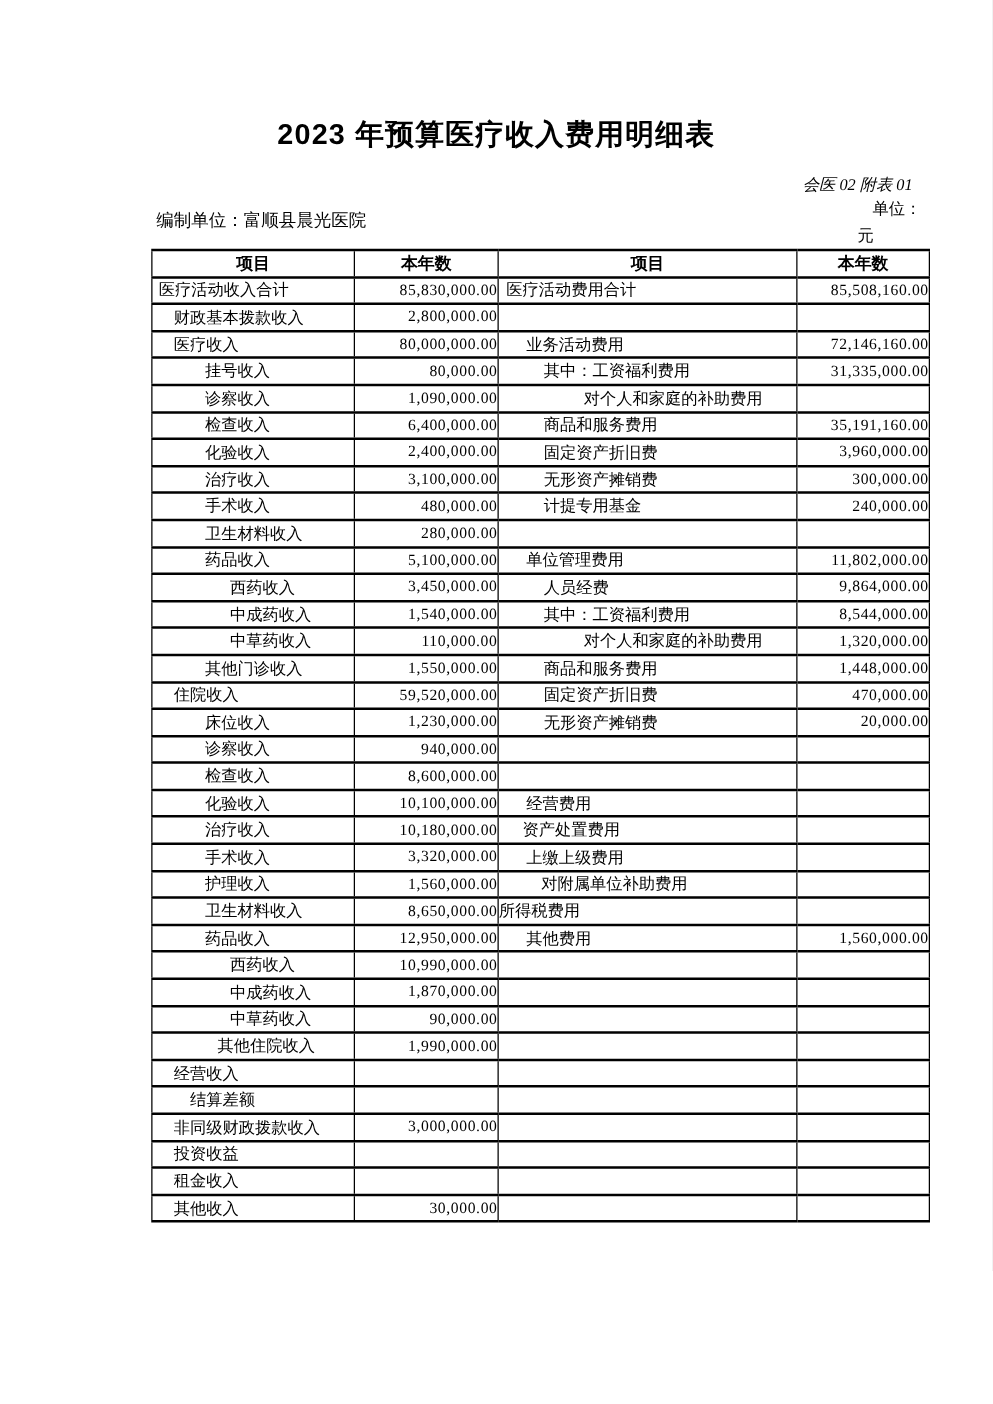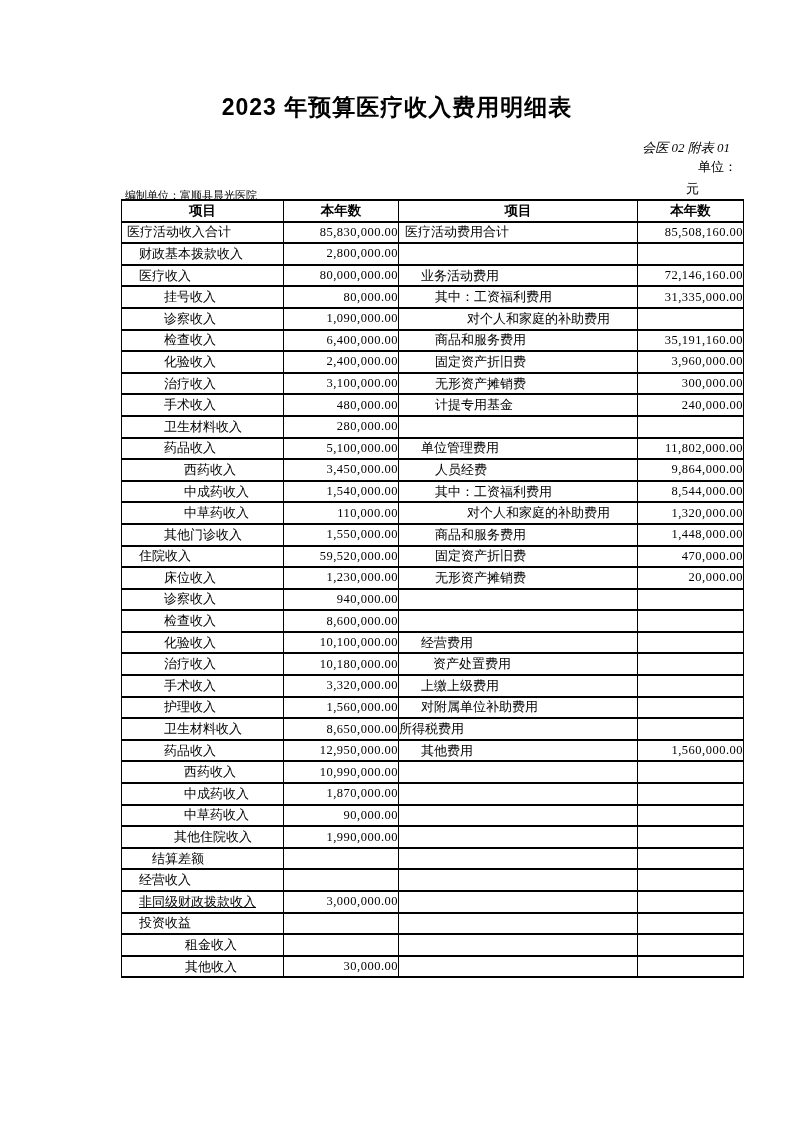--- a/index.html
+++ b/index.html
@@ -22,22 +22,22 @@
   .doc-no{
     position:absolute;top:139px;right:64px;
     font-size:13px;
     font-style:italic;
   }
   .unit-label{
     position:absolute;top:158px;right:57px;
     font-size:13px;
   }
   .prepared-by{
-    position:absolute;top:188px;left:125px;
-    font-size:11px;
+    position:absolute;top:168px;left:125px;
+    font-size:14px;
   }
   .unit-value{
     position:absolute;top:180px;right:95px;
     font-size:13px;
   }
   table.budget{
     position:absolute;top:199px;left:121px;
     width:622px;
     border-collapse:collapse;
     table-layout:fixed;
@@ -201,33 +201,33 @@
         </tr>
         <tr>
           <td class="lbl" style="padding-left: 42px;">化验收入</td>
           <td class="amt">10,100,000.00</td>
           <td class="lbl" style="padding-left: 22px;">经营费用</td>
           <td class="amt"></td>
         </tr>
         <tr>
           <td class="lbl" style="padding-left: 42px;">治疗收入</td>
           <td class="amt">10,180,000.00</td>
-          <td class="lbl" style="padding-left: 34px;">资产处置费用</td>
+          <td class="lbl" style="padding-left: 19px;">资产处置费用</td>
           <td class="amt"></td>
         </tr>
         <tr>
           <td class="lbl" style="padding-left: 42px;">手术收入</td>
           <td class="amt">3,320,000.00</td>
           <td class="lbl" style="padding-left: 22px;">上缴上级费用</td>
           <td class="amt"></td>
         </tr>
         <tr>
           <td class="lbl" style="padding-left: 42px;">护理收入</td>
           <td class="amt">1,560,000.00</td>
-          <td class="lbl" style="padding-left: 22px;">对附属单位补助费用</td>
+          <td class="lbl" style="padding-left: 34px;">对附属单位补助费用</td>
           <td class="amt"></td>
         </tr>
         <tr>
           <td class="lbl" style="padding-left: 42px;">卫生材料收入</td>
           <td class="amt">8,650,000.00</td>
           <td class="lbl" style="">所得税费用</td>
           <td class="amt"></td>
         </tr>
         <tr>
           <td class="lbl" style="padding-left: 42px;">药品收入</td>
@@ -253,50 +253,50 @@
           <td class="lbl" style="padding-left: 6px;"></td>
           <td class="amt"></td>
         </tr>
         <tr>
           <td class="lbl" style="padding-left: 52px;">其他住院收入</td>
           <td class="amt">1,990,000.00</td>
           <td class="lbl" style="padding-left: 6px;"></td>
           <td class="amt"></td>
         </tr>
         <tr>
+          <td class="lbl" style="padding-left: 17px;">经营收入</td>
+          <td class="amt"></td>
+          <td class="lbl" style="padding-left: 6px;"></td>
+          <td class="amt"></td>
+        </tr>
+        <tr>
           <td class="lbl" style="padding-left: 30px;">结算差额</td>
           <td class="amt"></td>
           <td class="lbl" style="padding-left: 6px;"></td>
           <td class="amt"></td>
         </tr>
         <tr>
-          <td class="lbl" style="padding-left: 17px;">经营收入</td>
-          <td class="amt"></td>
-          <td class="lbl" style="padding-left: 6px;"></td>
-          <td class="amt"></td>
-        </tr>
-        <tr>
-          <td class="lbl" style="padding-left: 17px; text-decoration: underline;">非同级财政拨款收入</td>
+          <td class="lbl" style="padding-left: 17px;">非同级财政拨款收入</td>
           <td class="amt">3,000,000.00</td>
           <td class="lbl" style="padding-left: 6px;"></td>
           <td class="amt"></td>
         </tr>
         <tr>
           <td class="lbl" style="padding-left: 17px;">投资收益</td>
           <td class="amt"></td>
           <td class="lbl" style="padding-left: 6px;"></td>
           <td class="amt"></td>
         </tr>
         <tr>
-          <td class="lbl" style="padding-left: 17px; text-align: center;">租金收入</td>
-          <td class="amt"></td>
-          <td class="lbl" style="padding-left: 6px;"></td>
-          <td class="amt"></td>
-        </tr>
-        <tr>
-          <td class="lbl" style="padding-left: 17px; text-align: center;">其他收入</td>
+          <td class="lbl" style="padding-left: 17px;">租金收入</td>
+          <td class="amt"></td>
+          <td class="lbl" style="padding-left: 6px;"></td>
+          <td class="amt"></td>
+        </tr>
+        <tr>
+          <td class="lbl" style="padding-left: 17px;">其他收入</td>
           <td class="amt">30,000.00</td>
           <td class="lbl" style="padding-left: 6px;"></td>
           <td class="amt"></td>
         </tr>
       </tbody>
   </table>
 </div>
 
 </body></html>

